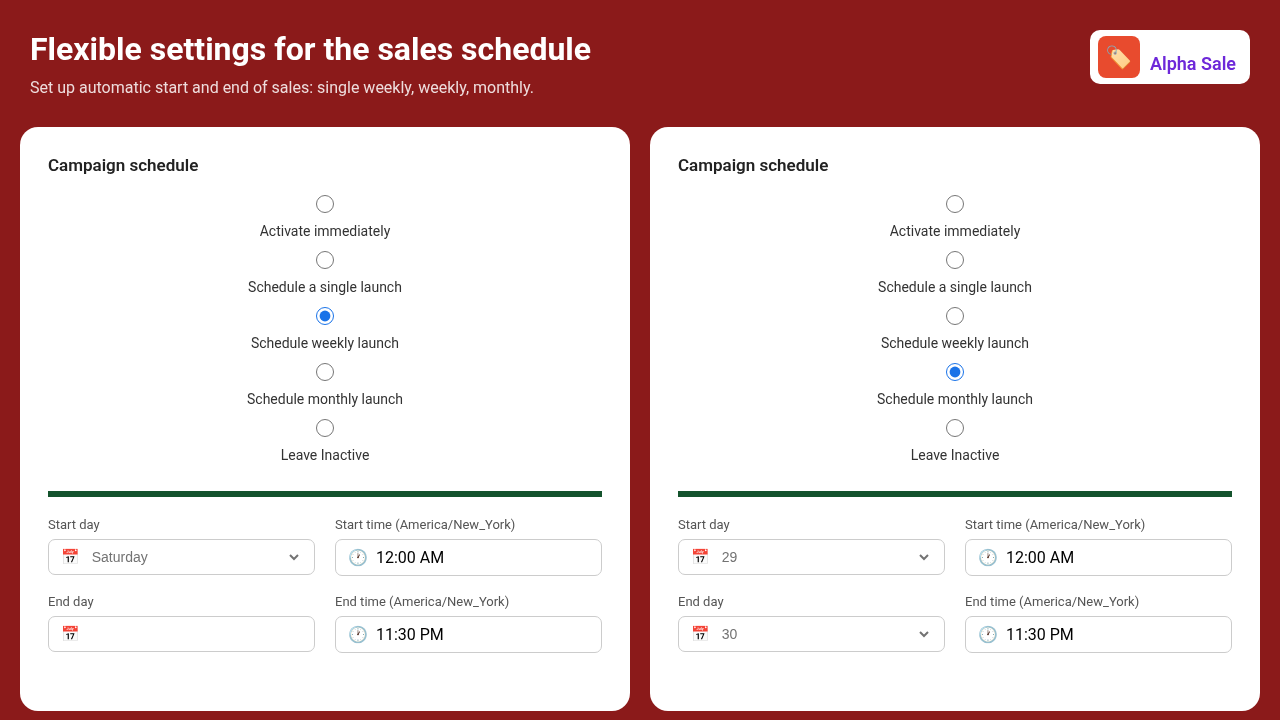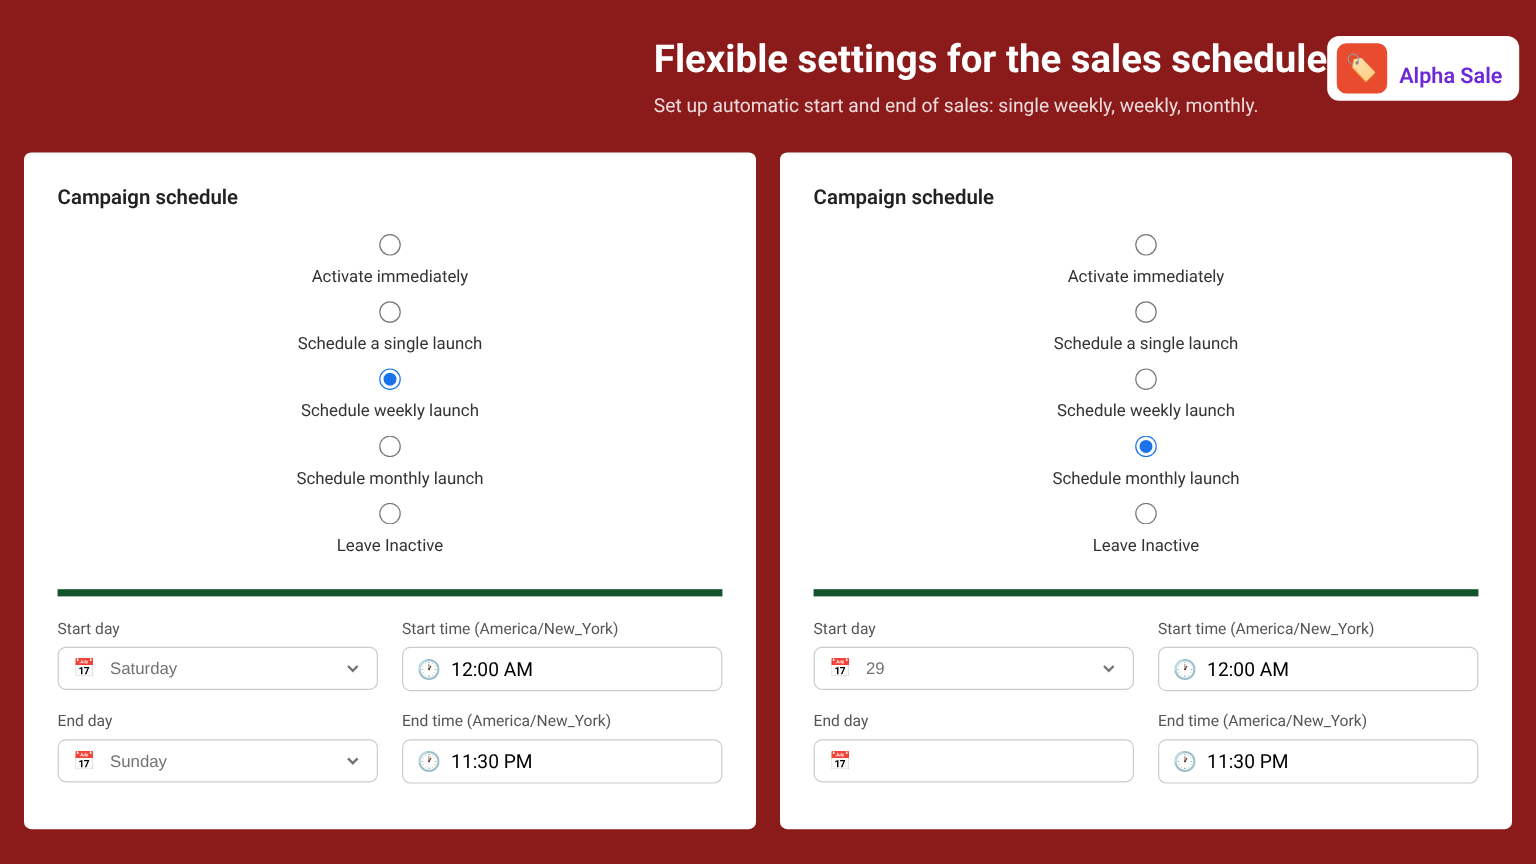--- a/index.html
+++ b/index.html
@@ -4,23 +4,23 @@
   <style>
     * { box-sizing: border-box; margin: 0; padding: 0; }
     body {
       background-color: #8B1A1A;
       font-family: -apple-system, BlinkMacSystemFont, 'Segoe UI', Roboto, sans-serif;
       width: 1280px;
       height: 720px;
       overflow: hidden;
     }
     .header {
-      padding: 30px 14px 20px 30px;
-      display: flex;
-      justify-content: flex-end;
+      padding: 30px 30px 20px 30px;
+      display: flex;
+      justify-content: space-between;
       align-items: flex-start;
     }
     .header-text h1 {
       color: white;
       font-size: 32px;
       font-weight: 700;
       margin-bottom: 10px;
     }
     .header-text p {
       color: rgba(255,255,255,0.85);
@@ -51,22 +51,22 @@
       font-weight: 600;
       margin-top: 12px;
     }
     .cards-container {
       display: flex;
       gap: 20px;
       padding: 10px 20px 20px 20px;
     }
     .card {
       background: white;
-      border-radius: 6px;
-      padding: 28px 28px 20px 28px;
+      border-radius: 18px;
+      padding: 28px 28px 40px 28px;
       flex: 1;
     }
     .card-title {
       font-size: 17px;
       font-weight: 600;
       color: #222;
       margin-bottom: 20px;
     }
     .radio-group {
       display: flex;
@@ -205,29 +205,20 @@
             <span class="icon">🕐</span>
             <span class="time-text">12:00 AM</span>
           </div>
         </div>
       </div>
       <div class="fields-row">
         <div class="field-group">
           <div class="field-label">End day</div>
           <div class="select-wrapper">
             <span class="cal-icon">📅</span>
-            <select>
-              <option>Sunday</option>
-              <option>Saturday</option>
-              <option>Monday</option>
-              <option>Tuesday</option>
-              <option>Wednesday</option>
-              <option>Thursday</option>
-              <option>Friday</option>
-            </select>
           </div>
         </div>
         <div class="field-group">
           <div class="field-label">End time (America/New_York)</div>
           <div class="field-input-readonly">
             <span class="icon">🕐</span>
             <span class="time-text">11:30 PM</span>
           </div>
         </div>
       </div>
@@ -279,20 +270,24 @@
             <span class="icon">🕐</span>
             <span class="time-text">12:00 AM</span>
           </div>
         </div>
       </div>
       <div class="fields-row">
         <div class="field-group">
           <div class="field-label">End day</div>
           <div class="select-wrapper">
             <span class="cal-icon">📅</span>
+            <select>
+              <option>30</option>
+              <option>1</option><option>2</option><option>28</option><option>29</option><option>31</option>
+            </select>
           </div>
         </div>
         <div class="field-group">
           <div class="field-label">End time (America/New_York)</div>
           <div class="field-input-readonly">
             <span class="icon">🕐</span>
             <span class="time-text">11:30 PM</span>
           </div>
         </div>
       </div>

